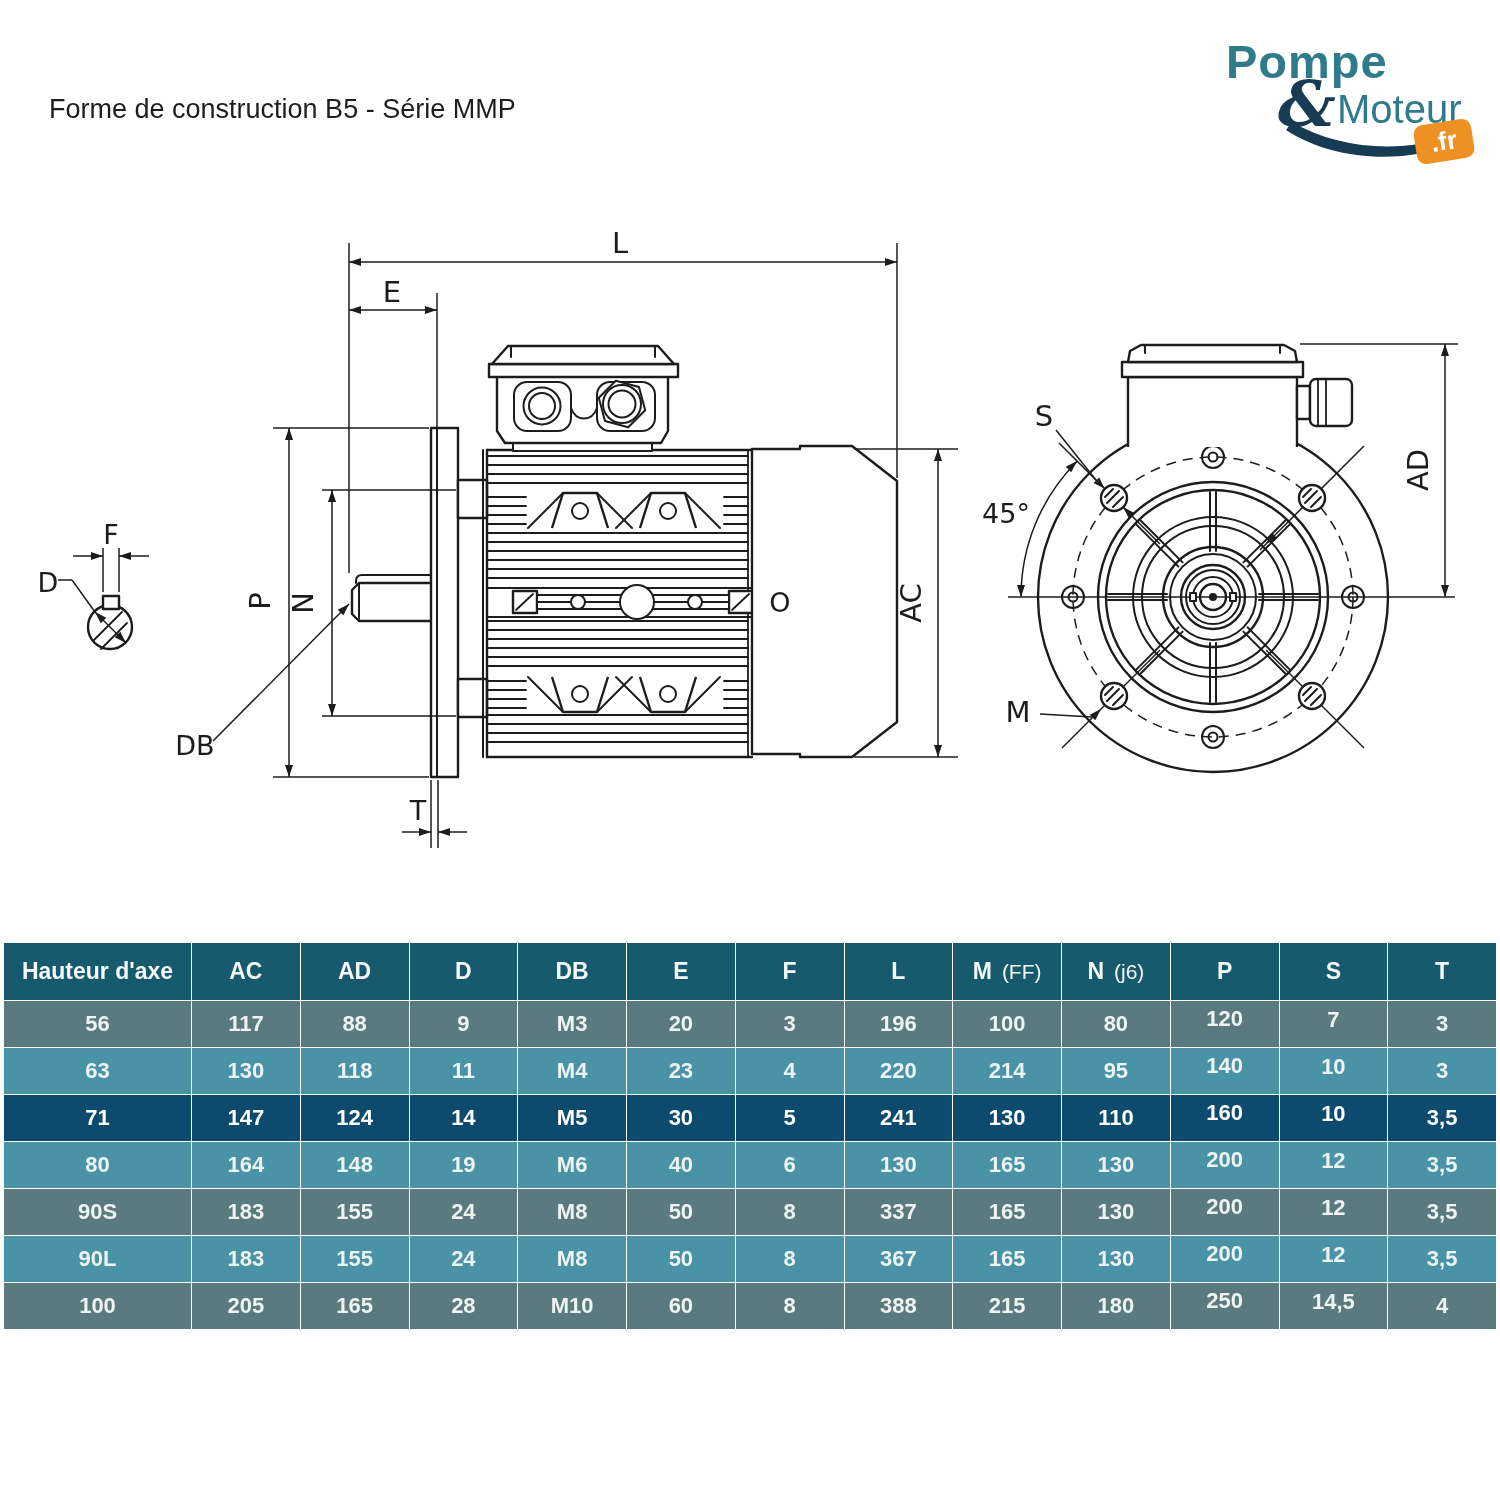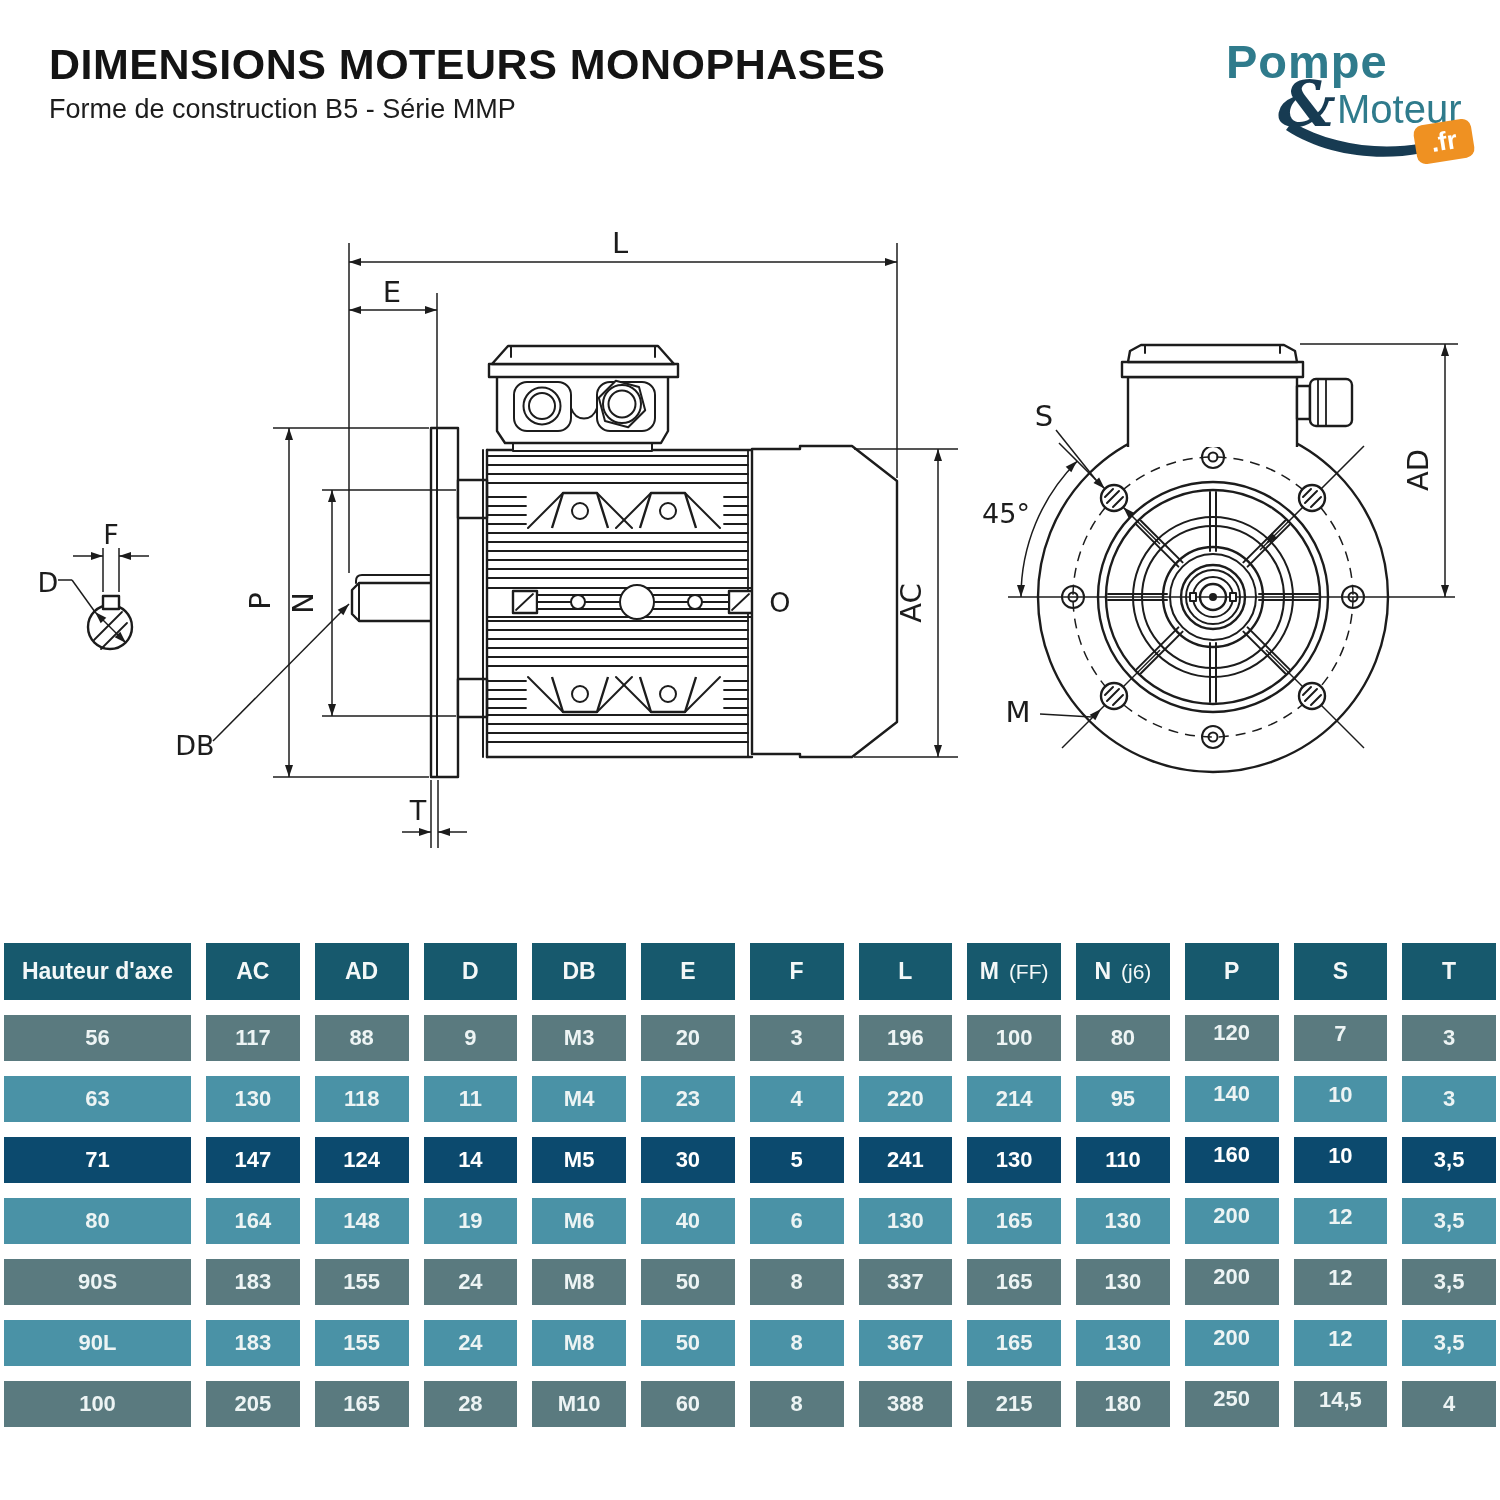--- a/index.html
+++ b/index.html
@@ -30,38 +30,37 @@
   .t18{stroke-width:1.8}
   .dim{stroke:#1c1c1c;fill:none;stroke-width:1.5}
   .dash{stroke-dasharray:10 7}
   .ar{fill:#1c1c1c;stroke:none}
   text.dl{font-family:"DejaVu Sans",sans-serif;font-size:29px;fill:#1c1c1c}
   text.dls{font-family:"DejaVu Sans",sans-serif;font-size:27px;fill:#1c1c1c}
 
   
   .dims-table{left:4px;top:943px;width:1492px;display:grid;
               grid-template-columns:187px repeat(12,1fr);
-              grid-template-rows:57px repeat(7,46px);gap:15px;background:#fff}
+              grid-template-rows:57px repeat(7,46px);gap:1px;background:#fff}
   .cell{display:flex;align-items:center;justify-content:center;color:#EDF4F4;
         font-size:22px;font-weight:600}
   .cell.head{background:#17596D;color:#F4F8F8;font-size:23px;font-weight:700}
   .cell.head .hs{font-weight:500;font-size:21px;margin-left:10px}
   .cell.lab{font-weight:700}
   .tone-a{background:#5A7A7F}
   .tone-b{background:#4A92A6}
   .tone-hl{background:#0c4a6e;color:#fff}
   .raise7{padding-bottom:10px}
   .raise4{padding-bottom:8px}
 </style>
 </head>
 <body>
 
 <div id="page">
 
-  <div class="abs title">DIMENSIONS MOTEURS MONOPHASES</div>
   <div class="abs subtitle">Forme de construction B5 - Série MMP</div>
 
   <div class="abs logo">
     <span class="w1">Pompe</span>
     <span class="amp">&amp;</span>
     <span class="w2">Moteur</span>
     <svg width="190" height="58" viewBox="0 0 190 58">
       <path d="M6,14 C52,44 122,50 178,26 L176,18 C124,38 60,34 12,6 Z" fill="#173B52"></path>
     </svg>
     <span class="badge">.fr</span>

